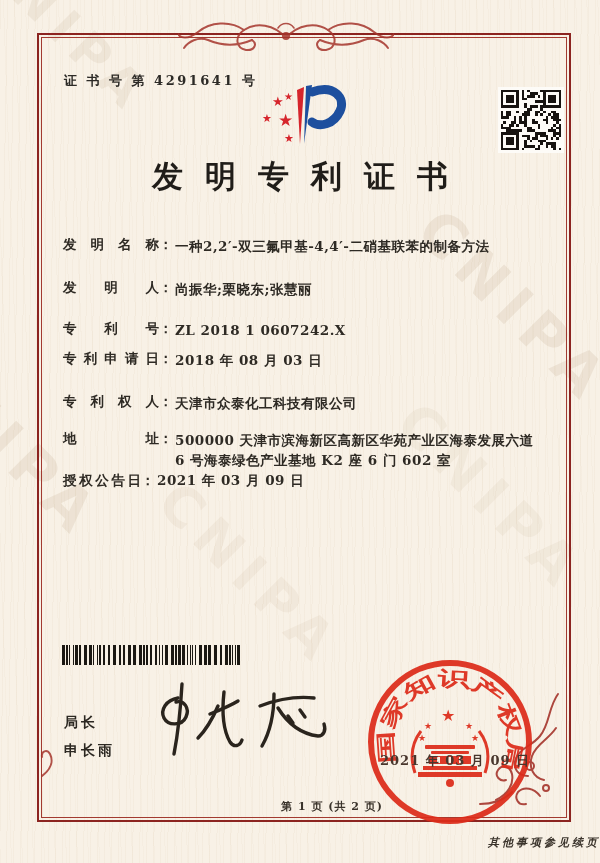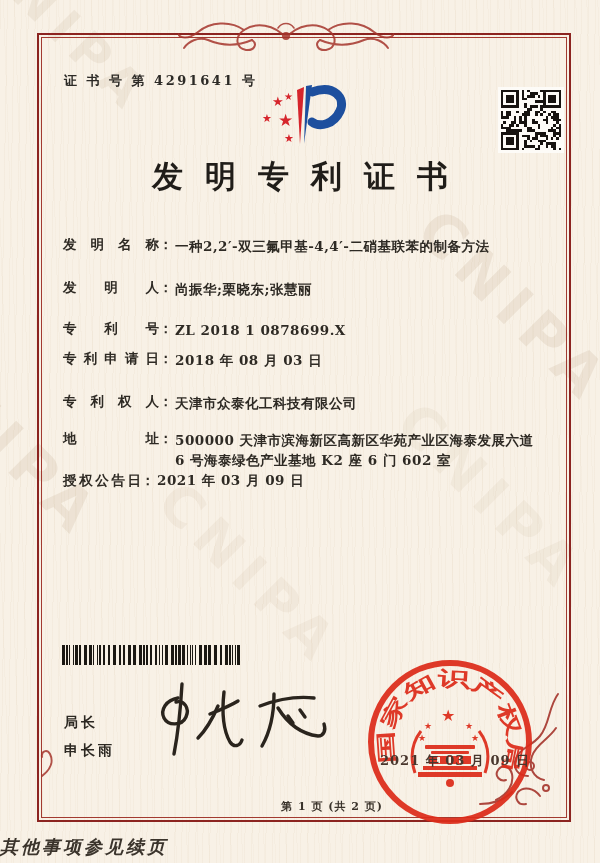--- a/index.html
+++ b/index.html
@@ -77,22 +77,22 @@
   .seal-date{
     position:absolute;left:375px;top:752px;width:160px;text-align:center;
     font-size:13px;font-weight:700;color:#48362d;letter-spacing:1px;
   }
 
   .page-footer{
     position:absolute;left:0;top:799px;width:100%;text-align:center;
     font-size:11px;color:#3a332b;letter-spacing:1px;font-weight:600;padding-left:32px;
   }
   .continuation{
-    position:absolute;left:0;top:835px;width:100%;text-align:left;
-    font-size:18px;color:#3b342c;font-style:italic;letter-spacing:3px;font-weight:600;
+    position:absolute;left:0;top:835px;width:100%;text-align:right;
+    font-size:11px;color:#3b342c;font-style:italic;letter-spacing:3px;font-weight:600;
   }
 </style>
 </head>
 <body>
 
 <div class="texture"></div>
 
 <span class="wm wm1">CNIPA</span>
 <span class="wm wm2">CNIPA</span>
 <span class="wm wm3">CNIPA</span>
@@ -316,21 +316,21 @@
 
 <div class="title">发明专利证书</div>
 
 <div class="row r1">
   <span class="lbl">发明名称</span><span class="colon">：</span><span class="val">一种2,2′-双三氟甲基-4,4′-二硝基联苯的制备方法</span>
 </div>
 <div class="row r2">
   <span class="lbl">发明人</span><span class="colon">：</span><span class="val">尚振华;栗晓东;张慧丽</span>
 </div>
 <div class="row r3">
-  <span class="lbl">专利号</span><span class="colon">：</span><span class="val">ZL 2018 1 0878699.X</span>
+  <span class="lbl">专利号</span><span class="colon">：</span><span class="val">ZL 2018 1 0607242.X</span>
 </div>
 <div class="row r4">
   <span class="lbl">专利申请日</span><span class="colon">：</span><span class="val">2018 年 08 月 03 日</span>
 </div>
 <div class="row r5">
   <span class="lbl">专利权人</span><span class="colon">：</span><span class="val">天津市众泰化工科技有限公司</span>
 </div>
 <div class="row r6">
   <span class="lbl">地址</span><span class="colon">：</span><span class="val">500000 天津市滨海新区高新区华苑产业区海泰发展六道 6 号海泰绿色产业基地 K2 座 6 门 602 室</span>
 </div>

